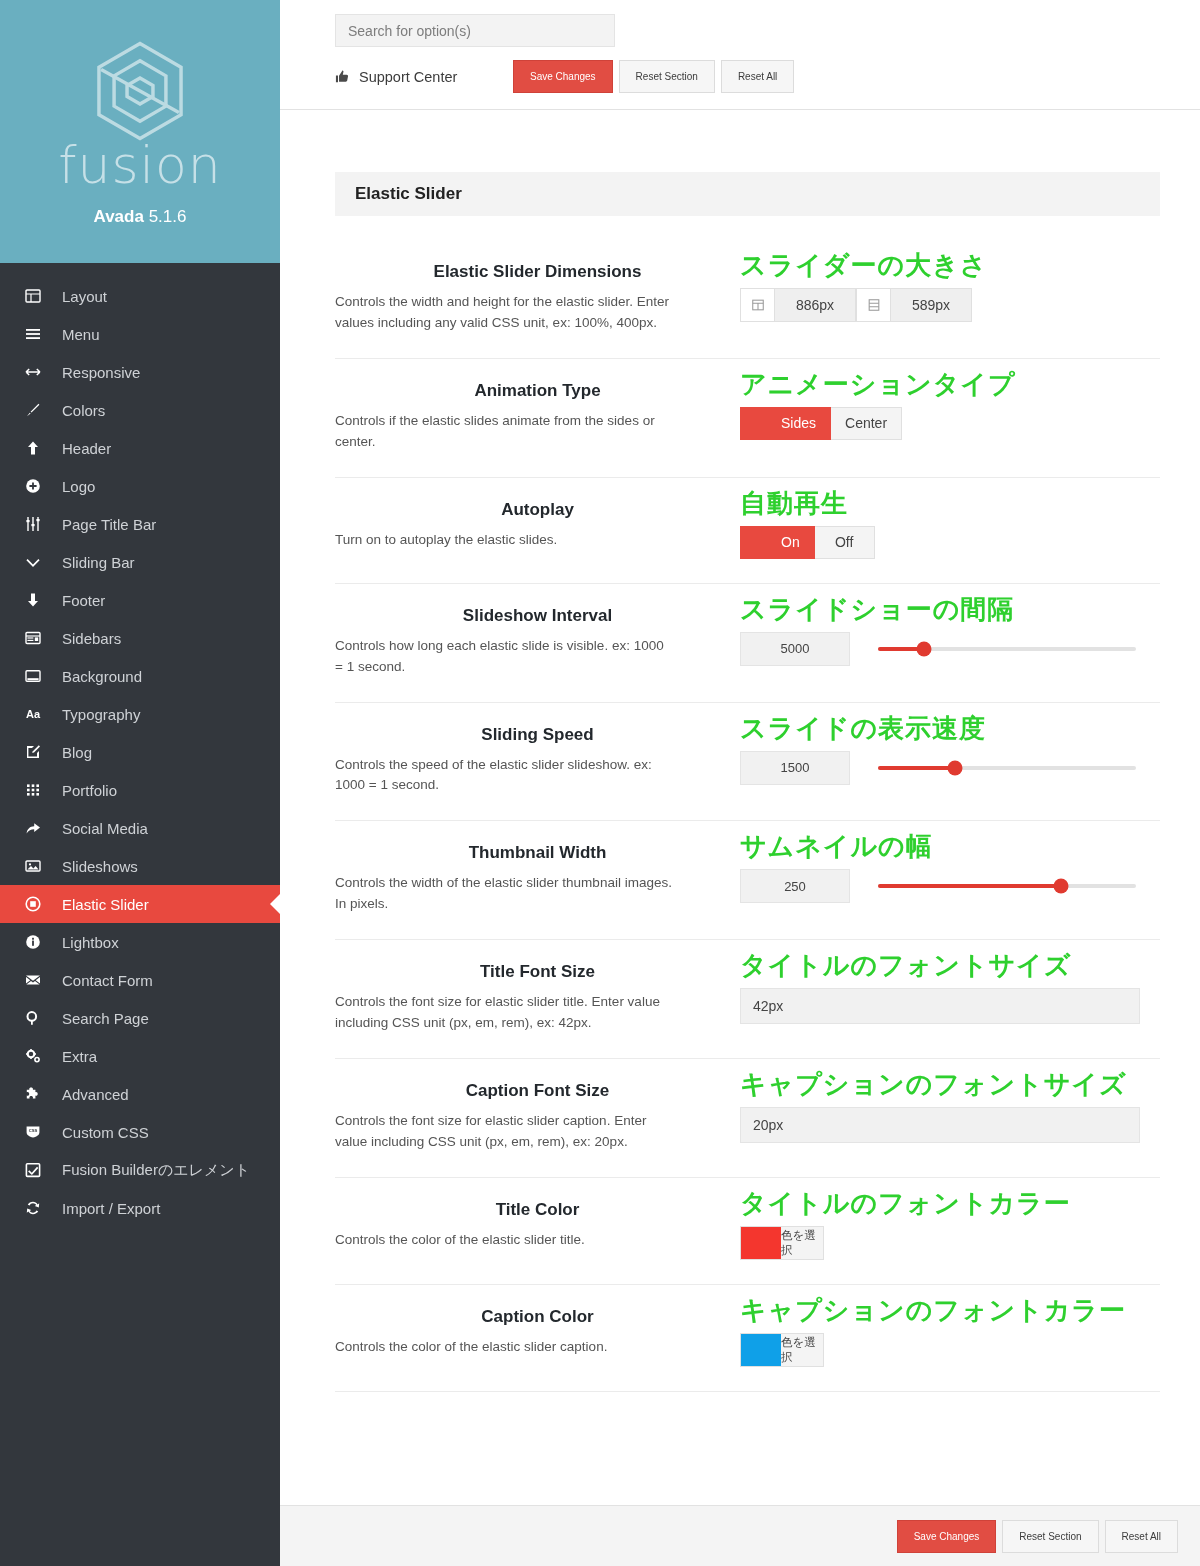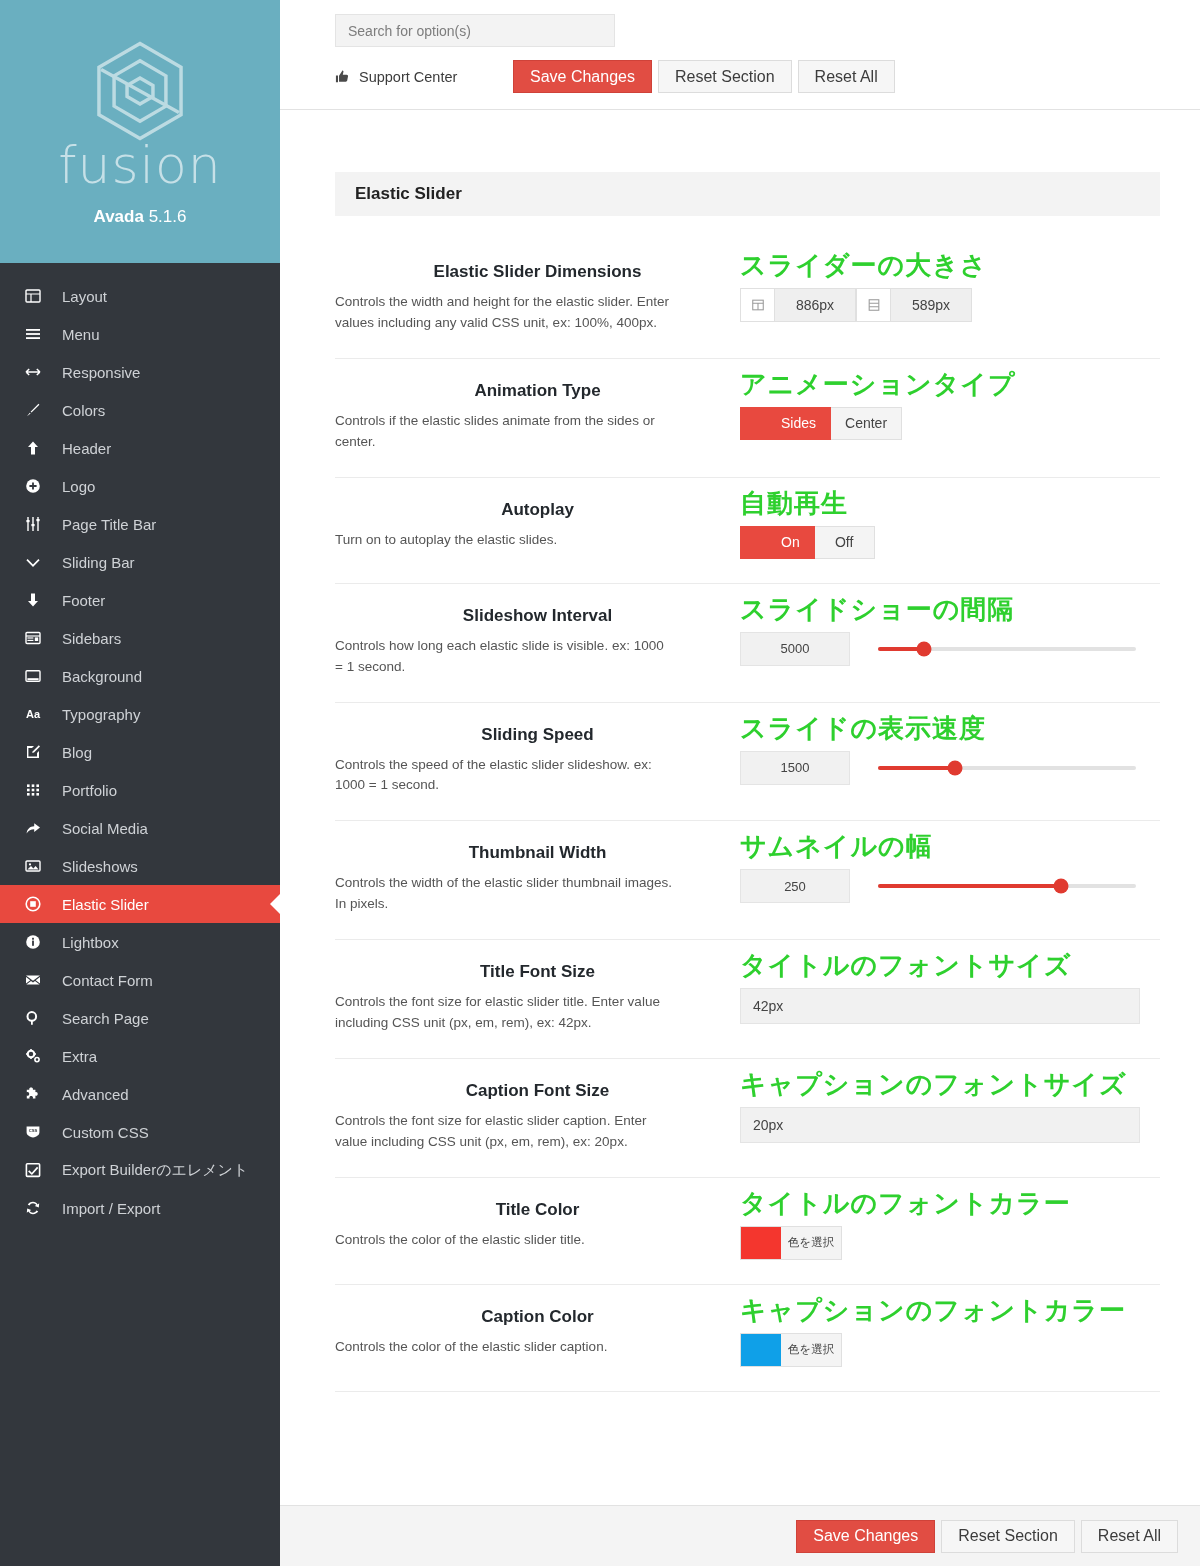--- a/index.html
+++ b/index.html
@@ -64,21 +64,21 @@
     font-size: 14px; color: #7d7d7d; display: flex; align-items: center;
     font-family: "Liberation Sans", sans-serif;
   }
   .toolrow { display: flex; align-items: center; margin-top: 13px; }
   .support {
     display: flex; align-items: center; font-size: 14.5px;
     color: #3c3c3c; width: 178px;
   }
   .support .ico { margin-right: 9px; display: flex; color: #4a4a4a; }
   .btn {
-    height: 33px; padding: 0 16px; font-size: 16px;
+    height: 33px; padding: 0 16px; font-size: 10px;
     display: inline-flex; align-items: center; justify-content: center;
     border: 1px solid #dcdcdc; background: #f6f6f6; color: #3c3c3c;
     margin-right: 6px; font-family: "Liberation Sans", sans-serif;
   }
   .btn.primary { background: #e14d43; border-color: #cf4239; color: #ffffff; }
 
   .content { flex: 1; padding: 62px 40px 0 55px; overflow: hidden; }
   .section-head {
     background: #f3f3f3; height: 44px;
     display: flex; align-items: center; padding-left: 20px;
@@ -135,21 +135,21 @@
     position: absolute; top: 50%; width: 15px; height: 15px;
     border-radius: 50%; background: #e03a30; transform: translate(-50%, -50%);
   }
 
   .text-field {
     width: 400px; height: 36px; background: #f1f1f1;
     border: 1px solid #e4e4e4; display: flex; align-items: center;
     padding-left: 12px; font-size: 14px; color: #444;
   }
 
-  .color-field { display: flex; height: 34px; border: 1px solid #e0e0e0; width: 102px; }
+  .color-field { display: flex; height: 34px; border: 1px solid #e0e0e0; width: 84px; }
   .color-swatch { width: 40px; }
   .color-btn {
     flex: 1; background: #f4f4f4; display: flex; align-items: center;
     justify-content: center; font-size: 11.5px; color: #444;
     font-family: "DejaVu Sans", sans-serif;
   }
 
   .bottombar {
     height: 61px; background: #f4f4f4; border-top: 1px solid #e2e2e2;
     display: flex; align-items: center; justify-content: flex-end;
@@ -395,21 +395,21 @@
           </span>
           <span class="nav-label">Custom CSS</span>
         </div>
         <div class="nav-item">
           <span class="ico">
             <svg width="16" height="16" viewBox="0 0 16 16" fill="currentColor">
               <rect x="1.4" y="1.8" width="13.2" height="12.6" rx="1" fill="none" stroke="currentColor" stroke-width="1.6"></rect>
               <path d="M4.3 8.2 6.8 10.7 12 4.7l1.3 1.2-6.4 7.2-3.8-3.7z"></path>
             </svg>
           </span>
-          <span class="nav-label">Export Builderのエレメント</span>
+          <span class="nav-label">Fusion Builderのエレメント</span>
         </div>
         <div class="nav-item">
           <span class="ico">
             <svg width="16" height="16" viewBox="0 0 16 16" fill="currentColor">
               <path d="M8 1.8c2 0 3.7 1.1 4.6 2.7l1.6-1.2-.4 4.3-4-1.6 1.4-1c-.6-1-1.8-1.7-3.2-1.7-1.5 0-2.8.9-3.3 2.2L2.8 4.7C3.7 3 5.7 1.8 8 1.8zM8 14.2c-2 0-3.7-1.1-4.6-2.7L1.8 12.7l.4-4.3 4 1.6-1.4 1c.6 1 1.8 1.7 3.2 1.7 1.5 0 2.8-.9 3.3-2.2l1.9.8c-.9 1.7-2.9 2.9-5.2 2.9z"></path>
             </svg>
           </span>
           <span class="nav-label">Import / Export</span>
         </div>
       </div>

